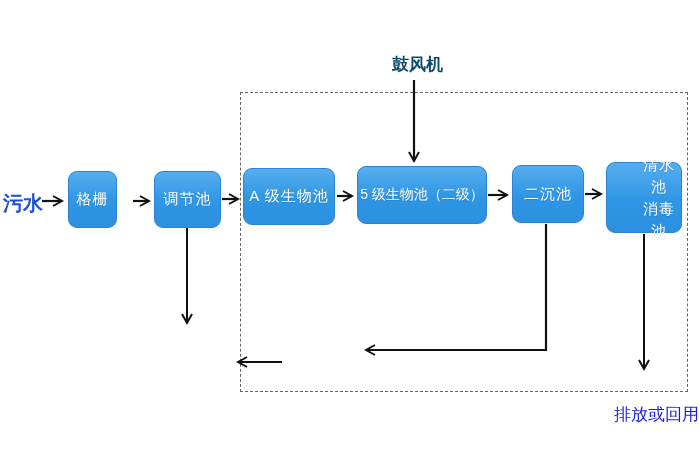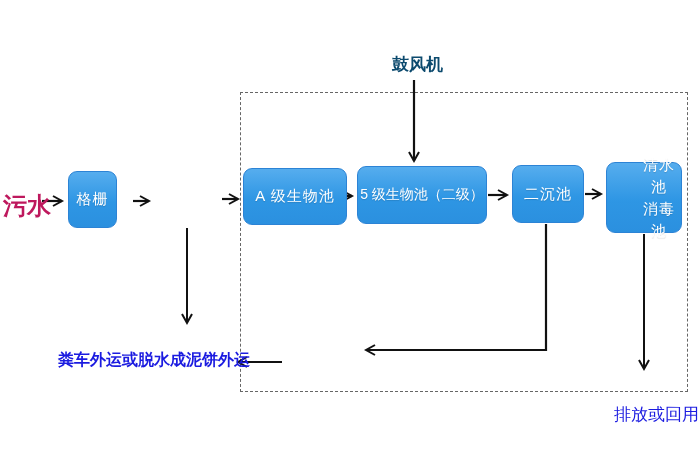--- a/index.html
+++ b/index.html
@@ -26,27 +26,27 @@
     text-align:center;
     font-size:15px;
     letter-spacing:1px;
     z-index:3;
     box-sizing:border-box;
     text-shadow:0 1px 1px rgba(0,0,0,0.15);
   }
   .box .two-line{line-height:22px;}
   .box-grid{left:68px;top:171px;width:49px;height:57px;}
   .box-regulating{left:154px;top:171px;width:67px;height:57px;}
-  .box-abio{left:243px;top:168px;width:104px;height:57px;}
+  .box-abio{left:243px;top:168px;width:92px;height:57px;}
   .box-obio{left:357px;top:166px;width:130px;height:58px;font-size:14px;letter-spacing:0;}
   .box-sed{left:512px;top:165px;width:72px;height:58px;}
   .box-clear{left:606px;top:162px;width:76px;height:71px;padding-left:30px;}
   .box-sludge{left:283px;top:318px;width:76px;height:66px;font-size:16px;}
   .txt{position:absolute;z-index:4;white-space:nowrap;}
-  .txt-influent{left:3px;top:190px;font-size:24px;font-weight:bold;color:#be185d;text-align:center;}
+  .txt-influent{left:3px;top:190px;font-size:20px;font-weight:bold;color:#1d4ed8;text-align:center;}
   .txt-blower{left:392px;top:53px;font-size:17px;font-weight:bold;color:#0c4a6e;}
   .txt-disposal{left:58px;top:350px;font-size:16px;font-weight:bold;color:#1B1BE0;}
   .txt-note{left:243px;top:403px;font-size:14px;color:#111;}
   .txt-discharge{left:614px;top:403px;font-size:17px;font-weight:normal;color:#1B1BE0;}
 </style>
 </head>
 <body>
 
 <div class="canvas">
 
@@ -67,32 +67,34 @@
     <path d="M414,80 V161" stroke="#111" stroke-width="2.2" fill="none" marker-end="url(#ah)"></path>
     <path d="M187,228 V323" stroke="#111" stroke-width="2" fill="none" marker-end="url(#ah)"></path>
     <path d="M644,234 V369" stroke="#111" stroke-width="2" fill="none" marker-end="url(#ah)"></path>
     <path d="M546,224 V350 H366" stroke="#111" stroke-width="2.2" fill="none" marker-end="url(#ah)"></path>
     <path d="M282,362 H238" stroke="#111" stroke-width="2.2" fill="none" marker-end="url(#ah)"></path>
   </svg>
 
   <div class="box box-grid">
     <span>格栅</span>
   </div>
+  <div class="box box-regulating">
+    <span>调节池</span>
+  </div>
   <div class="box box-abio">
     <span>A 级生物池</span>
   </div>
   <div class="box box-obio">
     <span>5 级生物池（二级）</span>
   </div>
   <div class="box box-sed">
     <span>二沉池</span>
   </div>
   <div class="box box-clear">
     <span class="two-line"><span>清水池</span><br>
     <span>消毒池</span></span>
   </div>
 
   <div class="txt txt-influent">污水</div>
   <div class="txt txt-blower">鼓风机</div>
-  <div class="txt txt-disposal">粪车外运或脱水成泥饼外运</div>
   <div class="txt txt-discharge">排放或回用</div>
 
 </div>
 
 </body></html>

